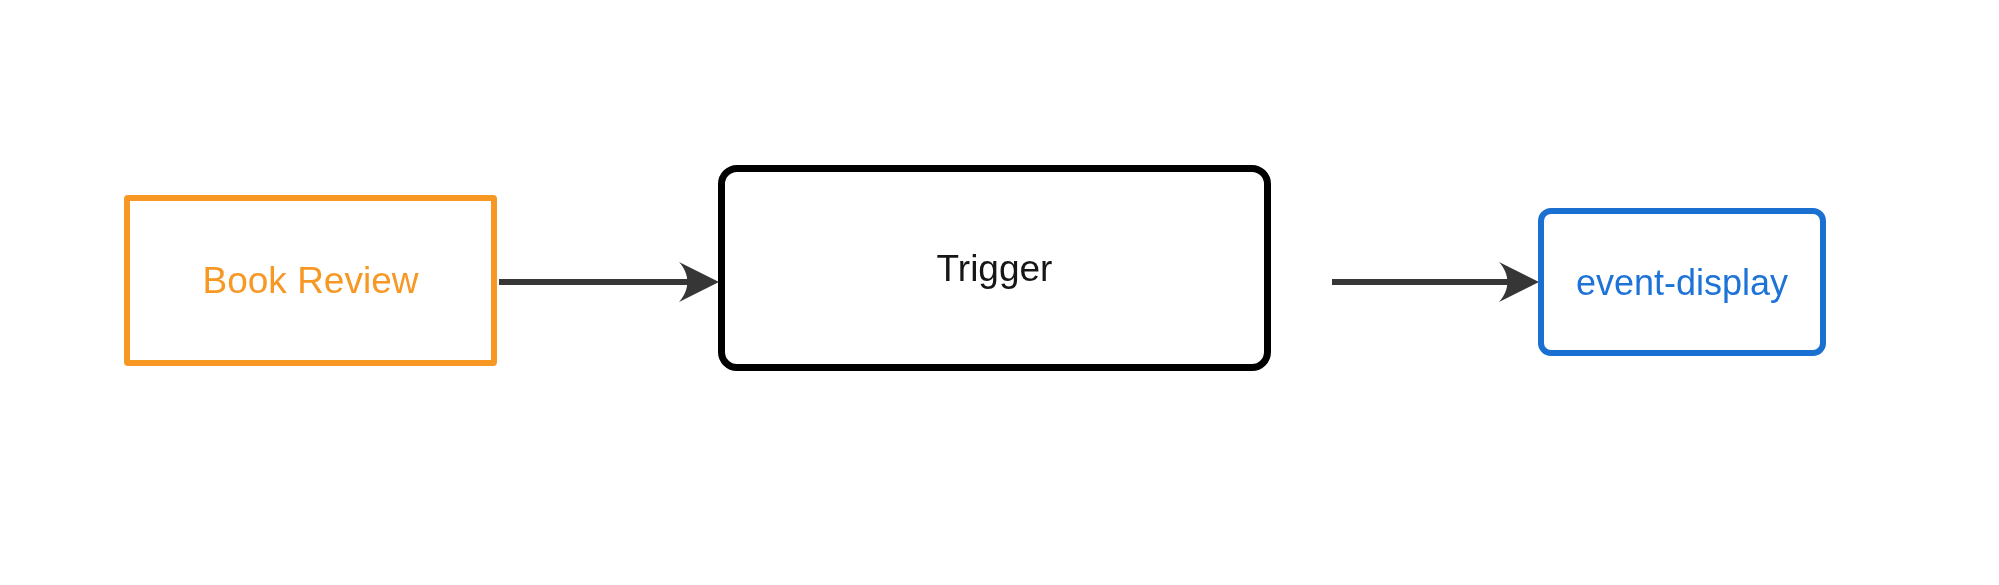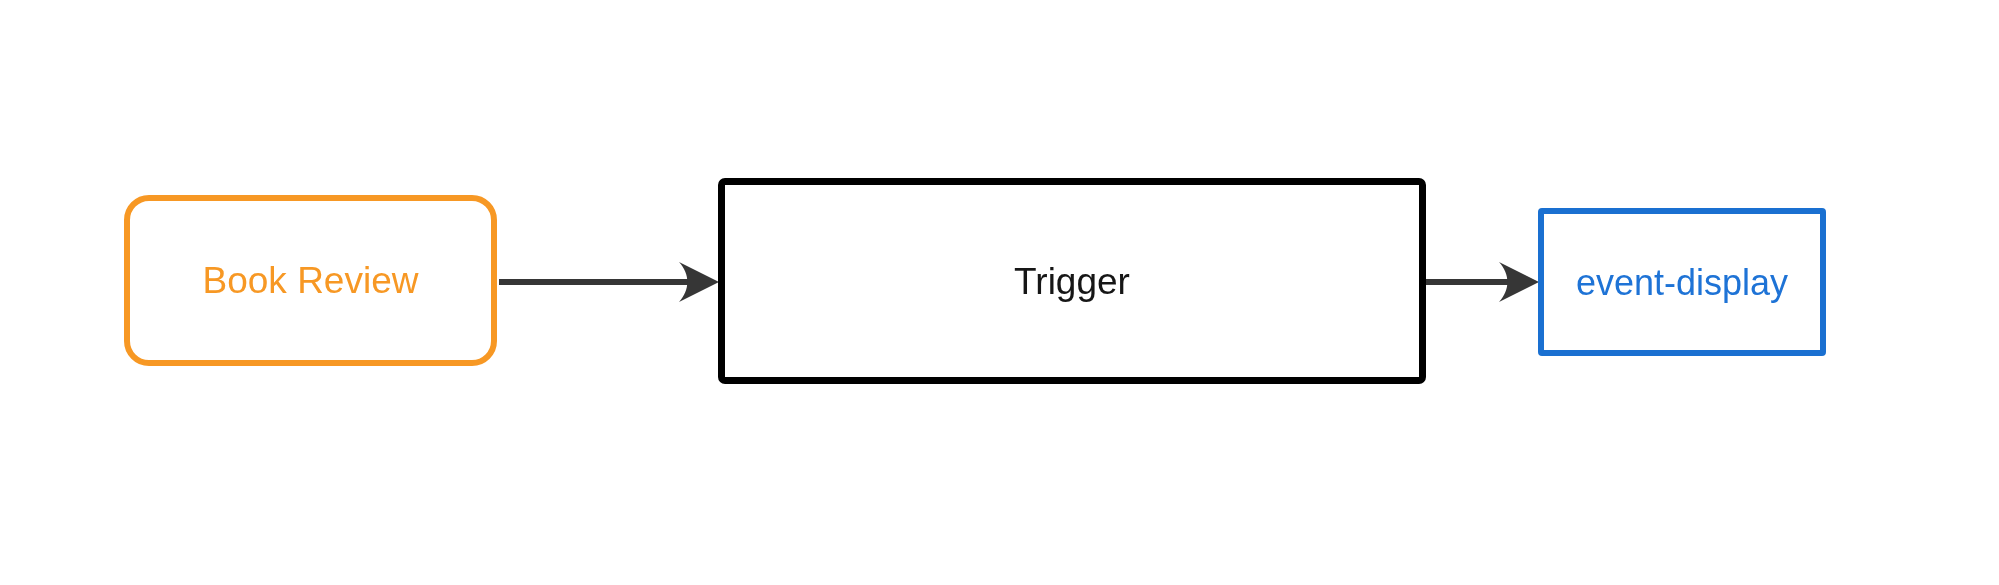--- a/index.html
+++ b/index.html
@@ -42,37 +42,37 @@
   .node .line {
     display: block;
     white-space: nowrap;
   }
   .node-broker {
     left: 124px;
     top: 195px;
     width: 373px;
     height: 171px;
     border: 6px solid;
-    border-radius: 25px;
+    border-radius: 4px;
   }
   .node-trigger {
     left: 718px;
-    top: 178px;
-    width: 708px;
+    top: 165px;
+    width: 553px;
     height: 206px;
     border: 7px solid;
-    border-radius: 7px;
+    border-radius: 19px;
   }
   .node-event {
     left: 1538px;
     top: 208px;
     width: 288px;
     height: 148px;
     border: 6px solid;
-    border-radius: 4px;
+    border-radius: 13px;
     font-size: 36px;
   }
 </style>
 </head>
 <body>
 
 <div class="canvas" style="background-color: rgb(255, 255, 255);">
 
   <svg class="edges" width="1999" height="585" viewBox="0 0 1999 585" aria-hidden="true">
     <defs>

